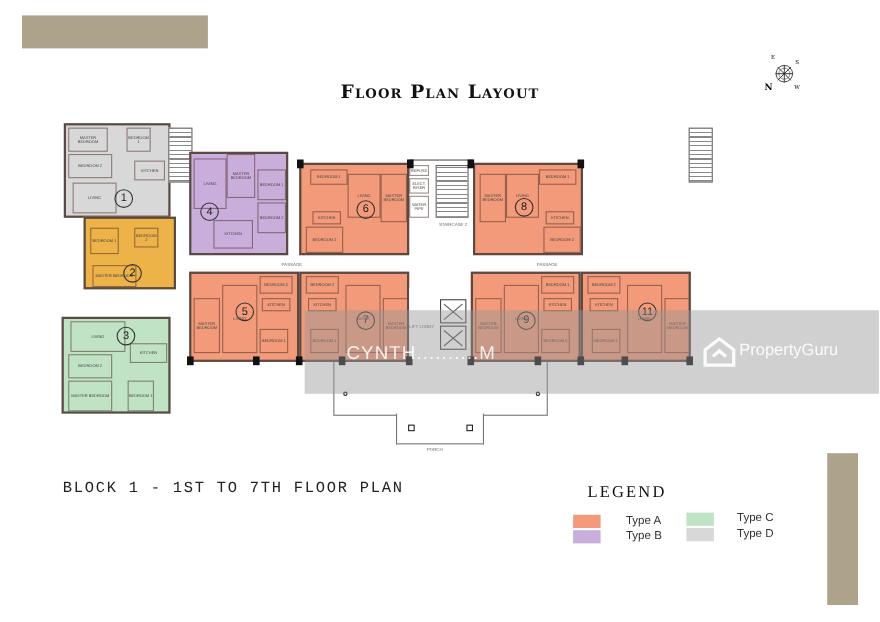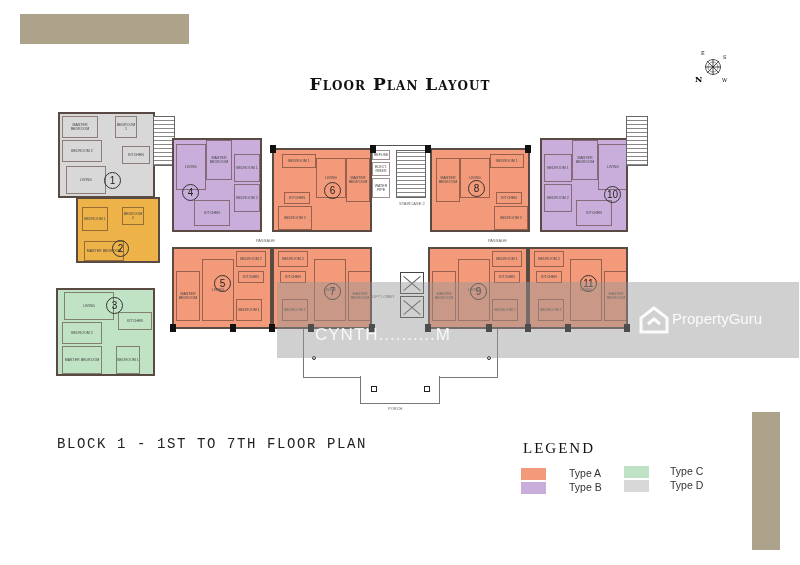--- a/index.html
+++ b/index.html
@@ -113,28 +113,20 @@
 
   <div class="unit" style="left:430px;top:148px;width:100px;height:84px;background:#F29A7A;">
     <div class="room" style="left:4px;top:8px;width:24px;height:44px;">MASTER BEDROOM</div>
     <div class="room" style="left:28px;top:8px;width:30px;height:40px;">LIVING</div>
     <div class="room" style="left:58px;top:4px;width:34px;height:14px;">BEDROOM 1</div>
     <div class="room" style="left:64px;top:42px;width:26px;height:12px;">KITCHEN</div>
     <div class="room" style="left:62px;top:56px;width:34px;height:24px;">BEDROOM 2</div>
     <span class="num" style="left:36px;top:30px;">8</span>
   </div>
 
-  <div class="unit" style="left:540px;top:138px;width:88px;height:94px;background:#C9AEDC;">
-    <div class="room" style="left:2px;top:14px;width:28px;height:28px;">BEDROOM 1</div>
-    <div class="room" style="left:30px;top:0;width:26px;height:40px;">MASTER BEDROOM</div>
-    <div class="room" style="left:56px;top:4px;width:30px;height:46px;">LIVING</div>
-    <div class="room" style="left:2px;top:44px;width:28px;height:28px;">BEDROOM 2</div>
-    <div class="room" style="left:34px;top:60px;width:36px;height:26px;">KITCHEN</div>
-    <span class="num" style="left:62px;top:46px;">10</span>
-  </div>
   <div class="stair" style="left:626px;top:116px;width:22px;height:50px;"></div>
 
 
 
 
   <span class="corridor-label" style="left:256px;top:238px;">PASSAGE</span>
   <span class="corridor-label" style="left:488px;top:238px;">PASSAGE</span>
 
   <div class="unit" style="left:172px;top:247px;width:100px;height:82px;background:#F29A7A;">
     <div class="room" style="left:2px;top:22px;width:24px;height:50px;">MASTER BEDROOM</div>
@@ -188,32 +180,32 @@
   <div class="col" style="left:525px;top:324px;"></div>
   <div class="col" style="left:565px;top:324px;"></div>
   <div class="col" style="left:624px;top:324px;"></div>
   <div class="col" style="left:270px;top:145px;"></div>
   <div class="col" style="left:370px;top:145px;"></div>
   <div class="col" style="left:425px;top:145px;"></div>
   <div class="col" style="left:525px;top:145px;"></div>
 </div>
 
 <div class="abs overlay" style="left:277px;top:282px;width:522px;height:76px;">
-  <span class="abs wm-text" style="left:38px;top:43px;">CYNTH..........M</span>
+  <span class="abs wm-text" style="left:38px;top:29px;">CYNTH..........M</span>
   <svg class="abs" style="left:362px;top:24px;" width="30" height="28" viewBox="0 0 30 28">
     <path d="M15 2 L28 12 L28 26 L2 26 L2 12 Z" fill="none" stroke="rgba(255,255,255,0.9)" stroke-width="3"></path>
     <path d="M9 18 L15 13 L21 18" fill="none" stroke="rgba(255,255,255,0.9)" stroke-width="3"></path>
   </svg>
   <span class="abs pg-text" style="left:395px;top:28px;">PropertyGuru</span>
 </div>
 
 <div class="abs block-title" style="left:57px;top:436px;">BLOCK 1 - 1ST TO 7TH FLOOR PLAN</div>
 
 <div class="abs" style="left:520px;top:440px;width:200px;height:60px;">
-  <div class="abs legend-title" style="left:3px;top:0;">LEGEND</div>
+  <div class="abs legend-title" style="left:14px;top:0;">LEGEND</div>
   <div class="abs swatch" style="left:1px;top:28px;background:#F29A7A;"></div>
   <div class="abs legend-label" style="left:49px;top:27px;">Type A</div>
   <div class="abs swatch" style="left:1px;top:42px;background:#C9AEDC;"></div>
   <div class="abs legend-label" style="left:49px;top:41px;">Type B</div>
   <div class="abs swatch" style="left:104px;top:26px;background:#BFE3C4;"></div>
   <div class="abs legend-label" style="left:150px;top:25px;">Type C</div>
   <div class="abs swatch" style="left:104px;top:40px;background:#D8D8D8;"></div>
   <div class="abs legend-label" style="left:150px;top:39px;">Type D</div>
 </div>
 

